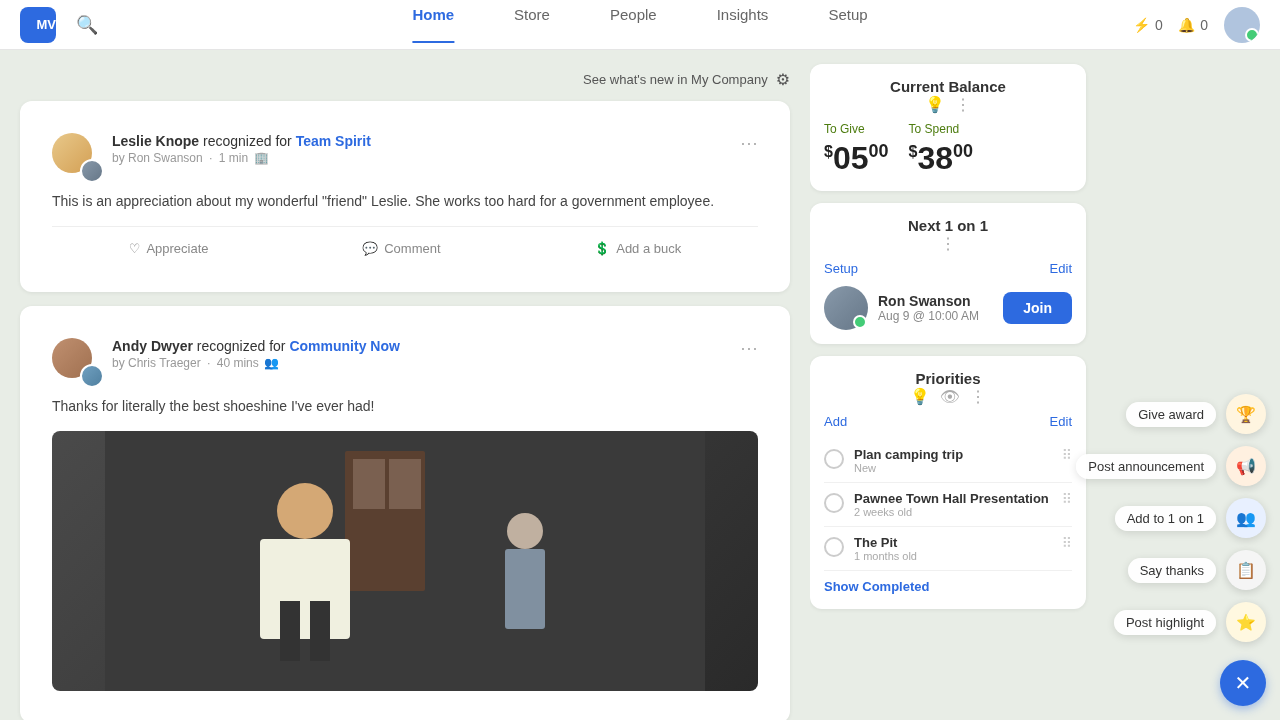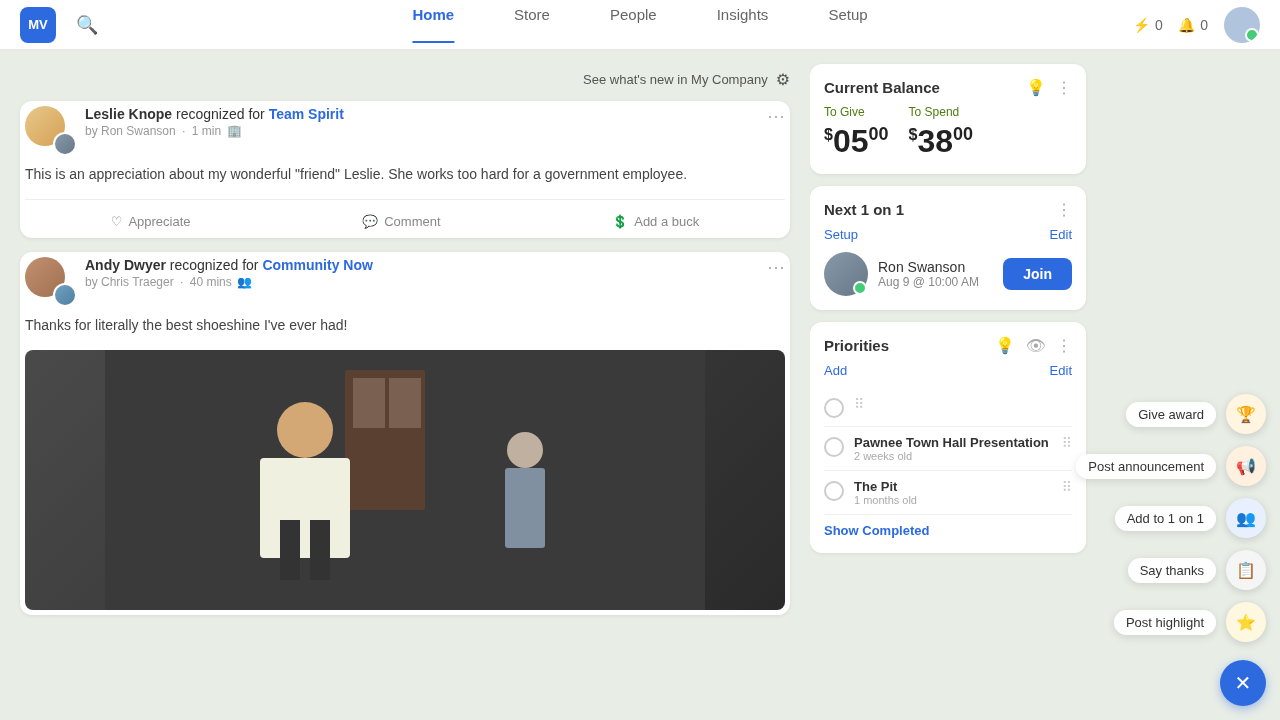--- a/index.html
+++ b/index.html
@@ -5,21 +5,21 @@
     * { box-sizing: border-box; margin: 0; padding: 0; }
     body { font-family: -apple-system, BlinkMacSystemFont, 'Segoe UI', sans-serif; background: #e8ede6; width: 1280px; height: 720px; overflow: hidden; }
 
     
     .navbar {
       display: flex; align-items: center; background: #fff; height: 50px;
       padding: 0 20px; border-bottom: 1px solid #e5e5e5; position: relative; z-index: 10;
     }
     .nav-logo {
       width: 36px; height: 36px; background: #2d6ae0; border-radius: 8px;
-      display: flex; align-items: center; justify-content: center; color: #fff; font-weight: 700; font-size: 13px; margin-right: 20px;
+      display: flex; align-items: center; justify-content: flex-end; color: #fff; font-weight: 700; font-size: 13px; margin-right: 20px;
     }
     .nav-search { color: #888; cursor: pointer; margin-right: auto; font-size: 18px; }
     .nav-links { display: flex; gap: 60px; position: absolute; left: 50%; transform: translateX(-50%); }
     .nav-link { font-size: 15px; color: #666; cursor: pointer; text-decoration: none; }
     .nav-link.active { color: #2d6ae0; font-weight: 600; border-bottom: 2px solid #2d6ae0; padding-bottom: 18px; }
     .nav-right { display: flex; align-items: center; gap: 16px; margin-left: auto; }
     .nav-icon-btn { display: flex; align-items: center; gap: 4px; color: #666; font-size: 14px; cursor: pointer; }
     .nav-avatar { width: 36px; height: 36px; border-radius: 50%; background: #b0c4de; overflow: hidden; position: relative; }
     .nav-avatar::after { content: ''; position: absolute; bottom: 1px; right: 1px; width: 10px; height: 10px; background: #44cc77; border-radius: 50%; border: 2px solid #fff; }
 
@@ -27,21 +27,21 @@
     .main { display: flex; height: calc(720px - 50px); }
     .feed-col { flex: 1; padding: 20px; overflow-y: auto; max-width: 810px; }
     .sidebar-col { width: 290px; padding: 14px 14px 14px 0; display: flex; flex-direction: column; gap: 12px; overflow-y: auto; }
 
     
     .feed-header { display: flex; align-items: center; justify-content: flex-end; margin-bottom: 12px; color: #555; font-size: 13px; gap: 8px; }
     .feed-header-text { cursor: pointer; }
     .filter-icon { font-size: 16px; cursor: pointer; }
 
     
-    .card { background: #fff; border-radius: 12px; padding: 5px; margin-bottom: 14px; box-shadow: 0 1px 4px rgba(0,0,0,0.07); }
+    .card { background: #fff; border-radius: 12px; padding: 32px; margin-bottom: 14px; box-shadow: 0 1px 4px rgba(0,0,0,0.07); }
     .card-header { display: flex; align-items: flex-start; justify-content: space-between; margin-bottom: 10px; }
     .avatar-stack { position: relative; width: 48px; height: 48px; margin-right: 12px; flex-shrink: 0; }
     .avatar-main { width: 40px; height: 40px; border-radius: 50%; background: #b0c4de; overflow: hidden; }
     .avatar-sub { position: absolute; bottom: -2px; right: -4px; width: 24px; height: 24px; border-radius: 50%; background: #6090cc; border: 2px solid #fff; }
     .card-meta { flex: 1; }
     .card-meta-name { font-size: 14px; color: #333; }
     .card-meta-name strong { font-weight: 700; }
     .card-meta-name .for { color: #2d6ae0; font-weight: 700; }
     .card-meta-sub { font-size: 12px; color: #999; display: flex; align-items: center; gap: 6px; margin-top: 2px; }
     .more-btn { color: #aaa; font-size: 18px; cursor: pointer; }
@@ -49,38 +49,38 @@
     .card-divider { border: none; border-top: 1px solid #eee; margin-bottom: 10px; }
     .card-actions { display: flex; justify-content: space-around; }
     .action-btn { display: flex; align-items: center; gap: 6px; color: #888; font-size: 13px; cursor: pointer; padding: 4px 8px; border-radius: 6px; }
 
     
     .post-image { width: 100%; height: 260px; border-radius: 8px; background: #555; overflow: hidden; margin-top: 10px; }
     .post-image-placeholder { width: 100%; height: 100%; background: linear-gradient(135deg, #4a4a4a 0%, #2a2a2a 100%); display: flex; align-items: center; justify-content: center; }
 
     
     .side-card { background: #fff; border-radius: 12px; padding: 14px; box-shadow: 0 1px 4px rgba(0,0,0,0.07); }
-    .side-card-header { display: flex; align-items: center; justify-content: space-between; margin-bottom: 8px; }
+    .side-card-header { display: flex; align-items: center; justify-content: space-between; margin-bottom: 8px; flex-direction: column; }
     .side-card-title { font-size: 15px; font-weight: 700; color: #333; }
     .side-card-icons { display: flex; gap: 10px; color: #aaa; font-size: 16px; cursor: pointer; }
 
     
     .balance-row { display: flex; gap: 20px; margin-top: 6px; }
     .balance-item label { font-size: 12px; color: #4d7c0f; display: block; margin-bottom: 4px; }
     .balance-amount { font-size: 32px; font-weight: 700; color: #222; }
     .balance-amount sup { font-size: 16px; vertical-align: super; font-weight: 600; }
     .balance-amount .cents { font-size: 18px; vertical-align: super; }
 
     
     .meeting-links { display: flex; gap: 12px; margin-bottom: 10px; }
     .link-blue { color: #2d6ae0; font-size: 13px; cursor: pointer; }
     .meeting-person { display: flex; align-items: center; gap: 10px; }
     .meeting-avatar { width: 44px; height: 44px; border-radius: 50%; background: #8899aa; position: relative; }
     .meeting-avatar::after { content: ''; position: absolute; bottom: 1px; right: 1px; width: 10px; height: 10px; background: #44cc77; border-radius: 50%; border: 2px solid #fff; }
-    .meeting-name { font-size: 14px; font-weight: 400; color: #333; }
+    .meeting-name { font-size: 14px; font-weight: 700; color: #333; }
     .meeting-time { font-size: 12px; color: #888; }
     .join-btn { margin-left: auto; background: #2d6ae0; color: #fff; border: none; border-radius: 8px; padding: 8px 20px; font-size: 14px; cursor: pointer; font-weight: 600; }
 
     
     .priorities-actions { display: flex; justify-content: space-between; margin-bottom: 10px; }
     .priority-item { display: flex; align-items: flex-start; gap: 10px; padding: 8px 0; border-bottom: 1px solid #f0f0f0; }
     .priority-item:last-child { border-bottom: none; }
     .priority-checkbox { width: 20px; height: 20px; border-radius: 50%; border: 2px solid #ccc; flex-shrink: 0; margin-top: 2px; cursor: pointer; }
     .priority-text { flex: 1; }
     .priority-name { font-size: 13px; color: #333; font-weight: 600; }
@@ -274,20 +274,24 @@
           <span>⋮</span>
         </div>
       </div>
       <div class="priorities-actions">
         <span class="link-blue">Add</span>
         <span class="link-blue">Edit</span>
       </div>
 
       <div class="priority-item">
         <div class="priority-checkbox"></div>
+        <div class="priority-text">
+          <div class="priority-name">Plan camping trip</div>
+          <div class="priority-age">New</div>
+        </div>
         <span class="drag-handle">⠿</span>
       </div>
 
       <div class="priority-item">
         <div class="priority-checkbox"></div>
         <div class="priority-text">
           <div class="priority-name">Pawnee Town Hall Presentation</div>
           <div class="priority-age">2 weeks old</div>
         </div>
         <span class="drag-handle">⠿</span>

